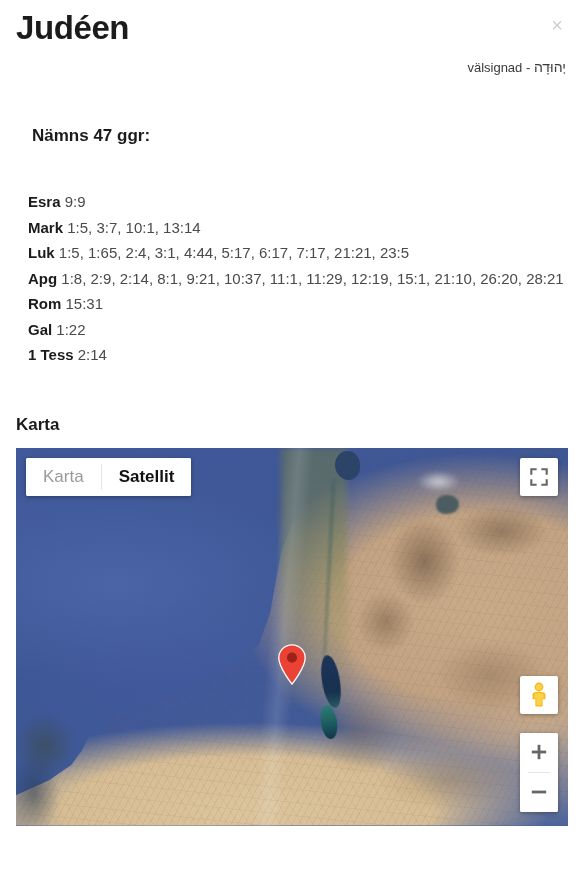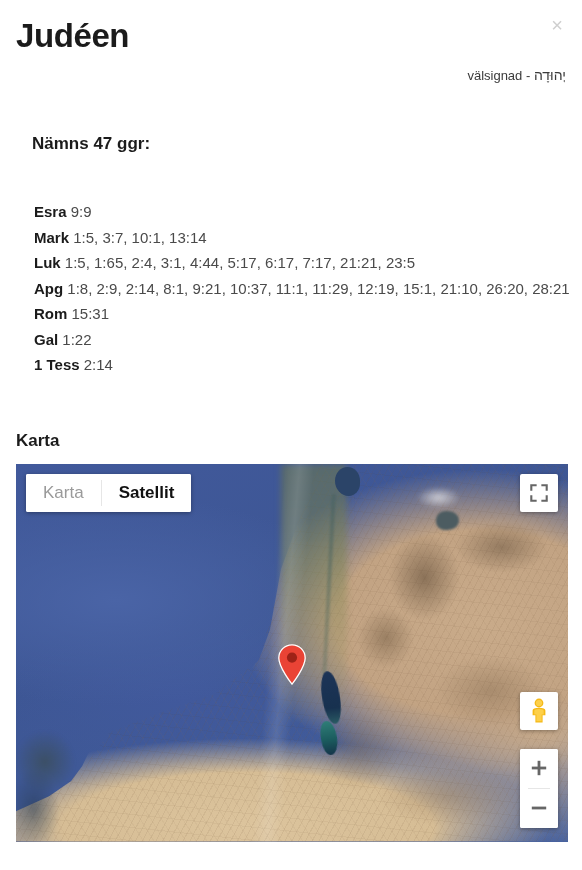--- a/index.html
+++ b/index.html
@@ -40,21 +40,21 @@
     line-height: 22px;
     font-family: "Liberation Sans", sans-serif;
     cursor: pointer;
     padding: 0;
     text-align: center;
   }
 
   
   .title {
     margin: 0;
-    padding-top: 16px;
+    padding-top: 8px;
     font-size: 33px;
     line-height: 40px;
     font-weight: 700;
     letter-spacing: -0.4px;
     color: #1b1b1b;
   }
   .subtitle {
     margin: 10px 0 0 0;
     font-size: 13px;
     line-height: 18px;
@@ -73,21 +73,21 @@
     padding-top: 32px;
     font-size: 17px;
     line-height: 22px;
     font-weight: 700;
     color: #1b1b1b;
   }
 
   
   .ref-list {
     list-style: none;
-    margin: 18px;
+    margin: 12px;
     padding: 0;
     padding-top: 26px;
   }
   .ref-row {
     font-size: 15px;
     line-height: 25.5px;
     color: #4a4a4a;
     white-space: nowrap;
   }
   .ref-book {

